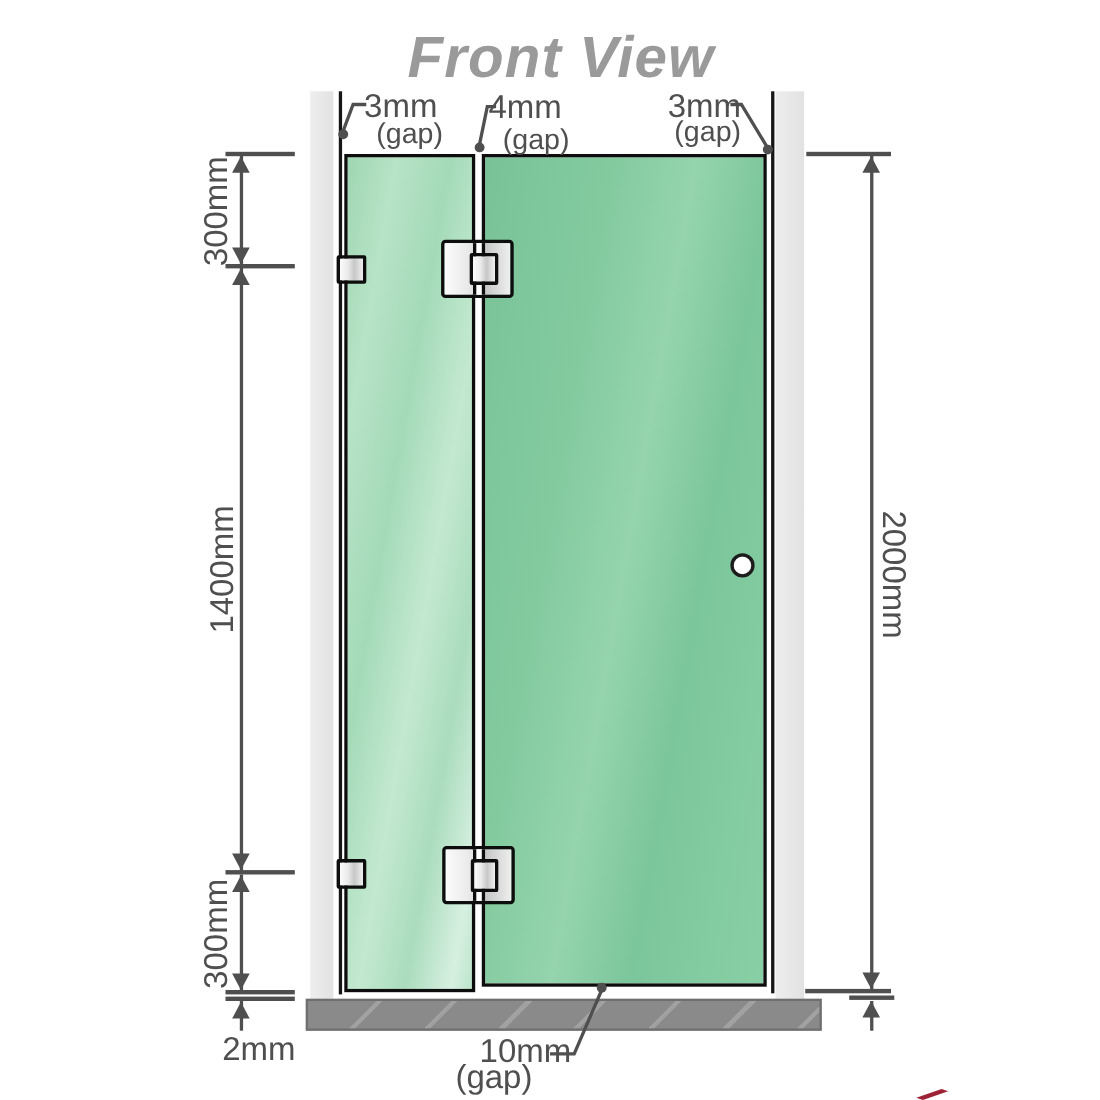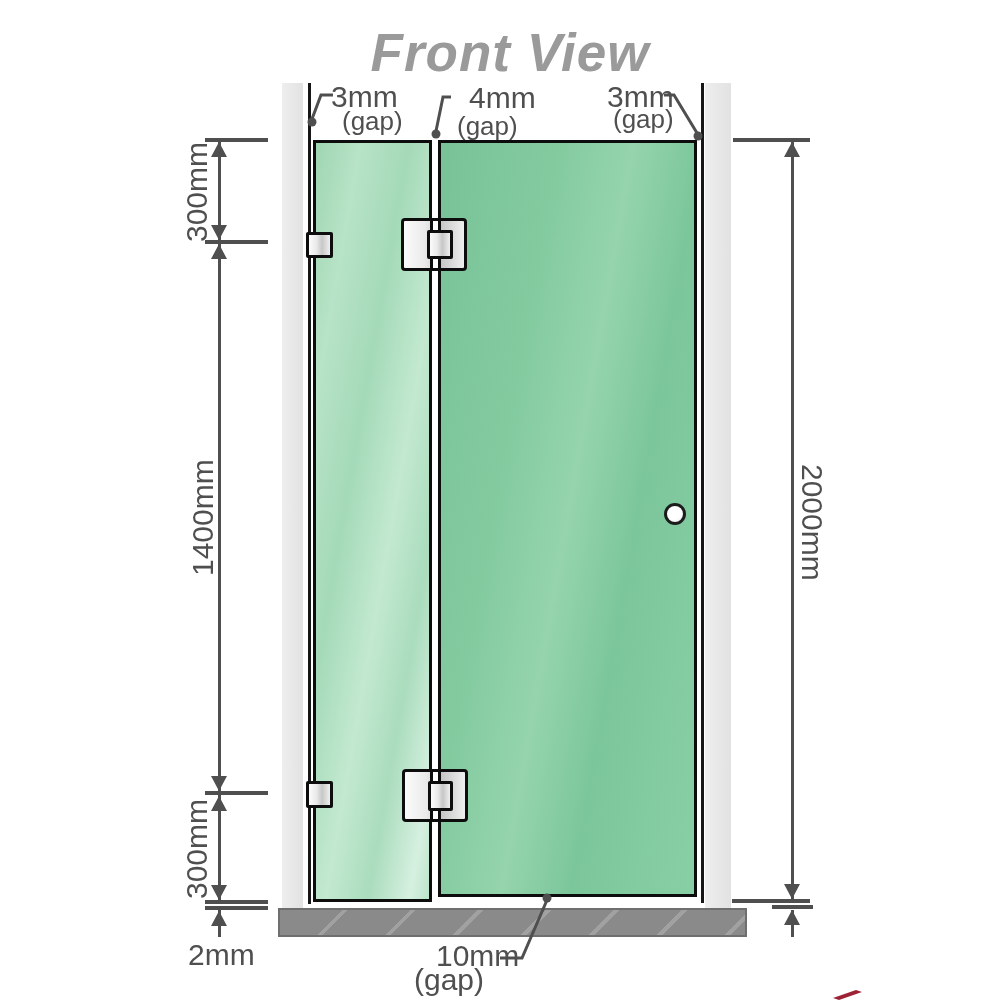--- a/index.html
+++ b/index.html
@@ -126,27 +126,27 @@
       <circle cx="312" cy="122" r="4.5"></circle>
       <circle cx="436" cy="134" r="4.5"></circle>
       <circle cx="698" cy="136" r="4.5"></circle>
       <circle cx="547" cy="898" r="4.5"></circle>
     </g>
     <path d="M833,998 L856,990 L862,992 L839,1000 Z" fill="#9e2235"></path>
   </svg>
 
   <div class="dlabel" style="left:331px;top:80px;">3mm</div>
   <div class="dlabel small" style="left:342px;top:106px;">(gap)</div>
-  <div class="dlabel" style="left:469px;top:81px;">4mm</div>
+  <div class="dlabel" style="left:444px;top:81px;">4mm</div>
   <div class="dlabel small" style="left:457px;top:111px;">(gap)</div>
   <div class="dlabel" style="left:607px;top:80px;">3mm</div>
   <div class="dlabel small" style="left:613px;top:104px;">(gap)</div>
 
   <div class="vlabel flip" style="left:180px;top:140px;height:104px;">300mm</div>
   <div class="vlabel flip" style="left:186px;top:243px;height:550px;">1400mm</div>
   <div class="vlabel flip" style="left:180px;top:794px;height:110px;">300mm</div>
   <div class="vlabel" style="left:795px;top:141px;height:762px;">2000mm</div>
 
-  <div class="dlabel" style="left:188px;top:938px;">2mm</div>
+  <div class="dlabel" style="left:202px;top:938px;">2mm</div>
   <div class="dlabel" style="left:436px;top:939px;">10mm</div>
   <div class="dlabel" style="left:414px;top:963px;">(gap)</div>
 
 </div>
 
 </body></html>

